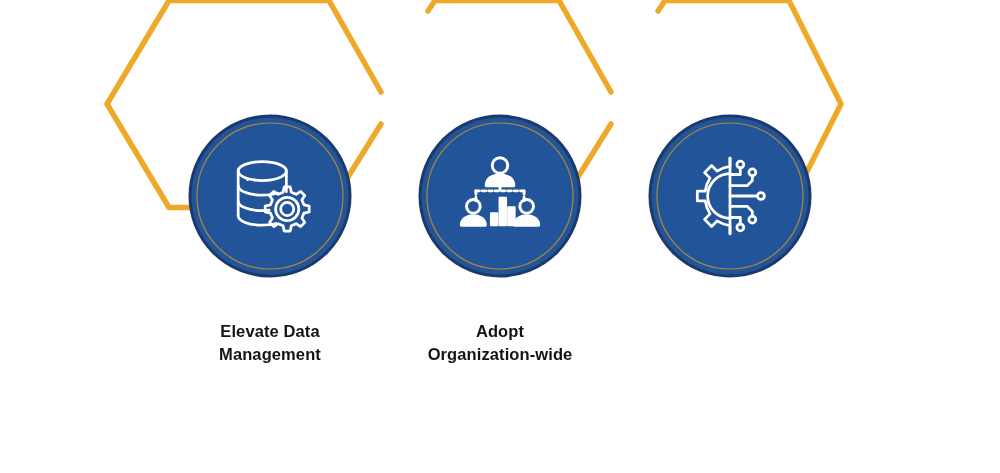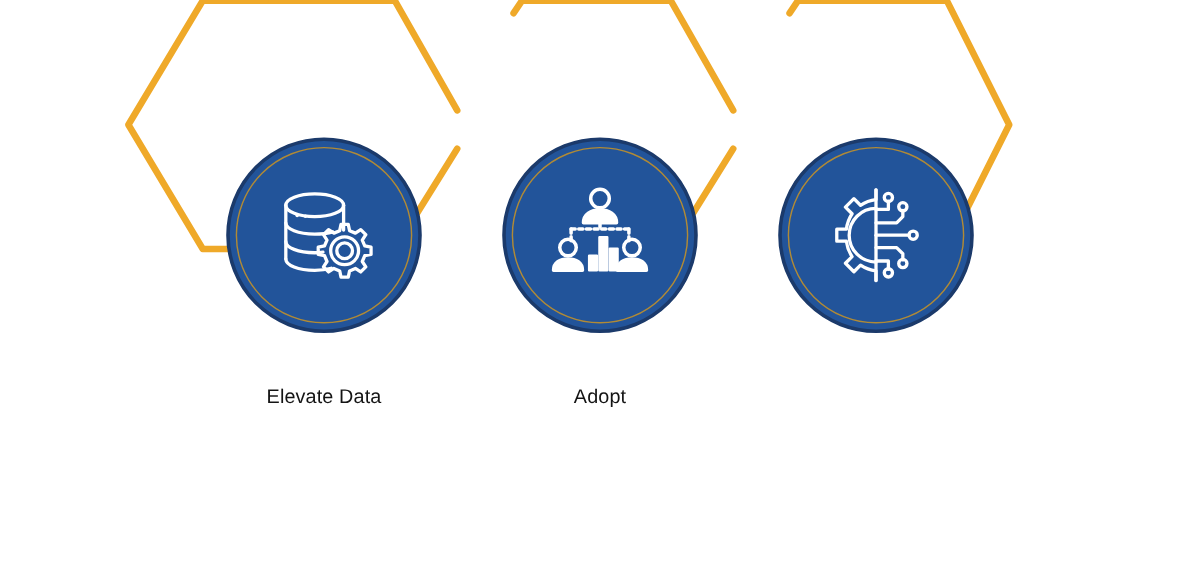--- a/index.html
+++ b/index.html
@@ -65,21 +65,21 @@
     height: 86px;
     display: block;
   }
   .caption {
     position: absolute;
     top: 320px;
     left: 0;
     width: 340px;
     text-align: center;
     font-size: 16.5px;
-    font-weight: normal;
+    font-weight: bold;
     line-height: 1.38;
     color: #141414;
     letter-spacing: 0.1px;
   }
   .caption-line { display: block; }
 </style>
 </head>
 <body>
 
 <div class="infographic">
@@ -119,20 +119,21 @@
                    L 54.4 85.6 L 49.5 80.7 L 52.9 75.5 L 50.5 69.9 L 44.4 68.6
                    L 44.4 61.6 L 50.5 60.3 L 52.9 54.7 L 49.5 49.5 L 54.4 44.6
                    L 59.6 48 L 65.2 45.6 Z"></path>
           <circle cx="70" cy="65.1" r="13.5"></circle>
           <circle cx="70" cy="65.1" r="7.6"></circle>
         </svg>
       </div>
 
       <div class="caption">
         <span class="caption-line">Elevate Data</span>
+        <span class="caption-line">Management</span>
       </div>
     </div>
 
     <div class="step step-2">
       <svg class="hex-svg" viewBox="0 0 340 340">
         <path d="M 121 0.5 L 229 0.5 L 281 92" fill="none" stroke="#EFA929" stroke-width="5.5" stroke-linecap="round" stroke-linejoin="round"></path>
         <path d="M 281 124 L 229 207.5 L 124 207.5" fill="none" stroke="#EFA929" stroke-width="5.5" stroke-linecap="round" stroke-linejoin="round"></path>
         <path d="M 121 0.5 L 105 0.5 L 98 11" fill="none" stroke="#EFA929" stroke-width="5.5" stroke-linecap="round" stroke-linejoin="round"></path>
         <path d="M 98 196 L 105 207.5 L 124 207.5" fill="none" stroke="#EFA929" stroke-width="5.5" stroke-linecap="round" stroke-linejoin="round"></path>
       </svg>
@@ -160,20 +161,21 @@
           <path d="M 67 84 C 67 76.5 73.2 73 81 73 C 88.8 73 95 76.5 95 84 Z" fill="#FFFFFF" stroke="#FFFFFF"></path>
 
           <rect x="39.5" y="70" width="7.5" height="14" fill="#FFFFFF" stroke="#FFFFFF" stroke-width="2.4"></rect>
           <rect x="49.5" y="52" width="7.5" height="32" fill="#FFFFFF" stroke="#FFFFFF" stroke-width="2.4"></rect>
           <rect x="59.5" y="63" width="7.5" height="21" fill="#FFFFFF" stroke="#FFFFFF" stroke-width="2.4"></rect>
         </svg>
       </div>
 
       <div class="caption">
         <span class="caption-line">Adopt</span>
+        <span class="caption-line">Organization-wide</span>
       </div>
     </div>
 
     <div class="step step-3">
       <svg class="hex-svg" viewBox="0 0 340 340">
         <path d="M 121 0.5 L 229 0.5 L 281 104 L 229 207.5 L 124 207.5" fill="none" stroke="#EFA929" stroke-width="5.5" stroke-linecap="round" stroke-linejoin="round"></path>
         <path d="M 121 0.5 L 105 0.5 L 98 11" fill="none" stroke="#EFA929" stroke-width="5.5" stroke-linecap="round" stroke-linejoin="round"></path>
         <path d="M 98 196 L 105 207.5 L 124 207.5" fill="none" stroke="#EFA929" stroke-width="5.5" stroke-linecap="round" stroke-linejoin="round"></path>
       </svg>
 

